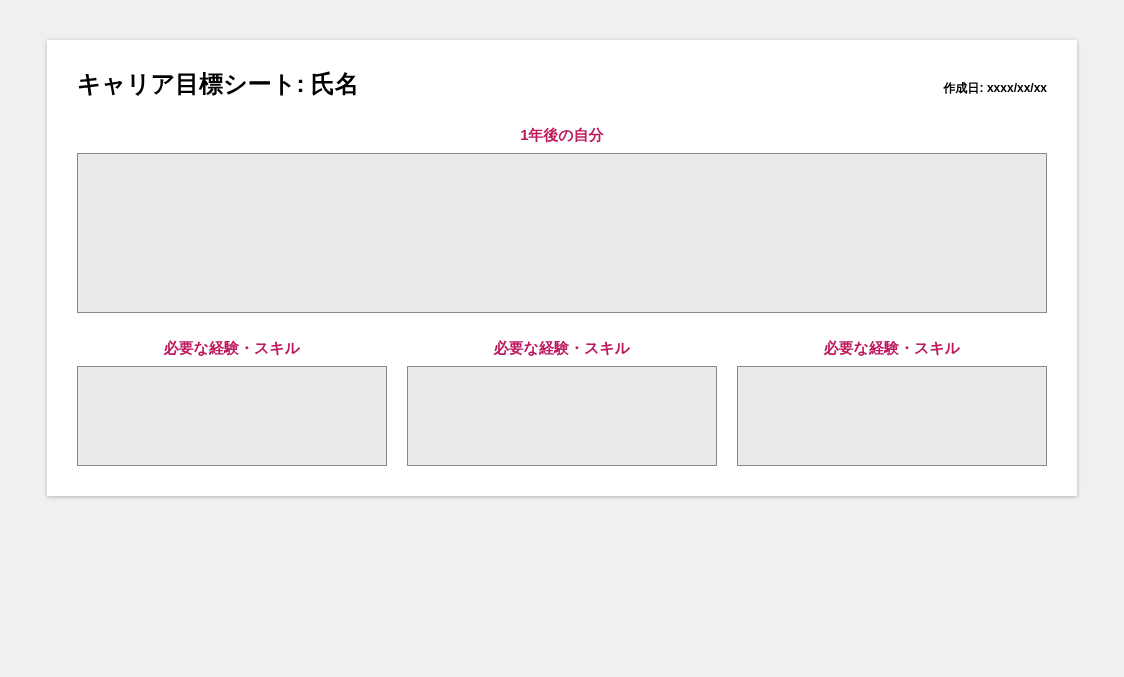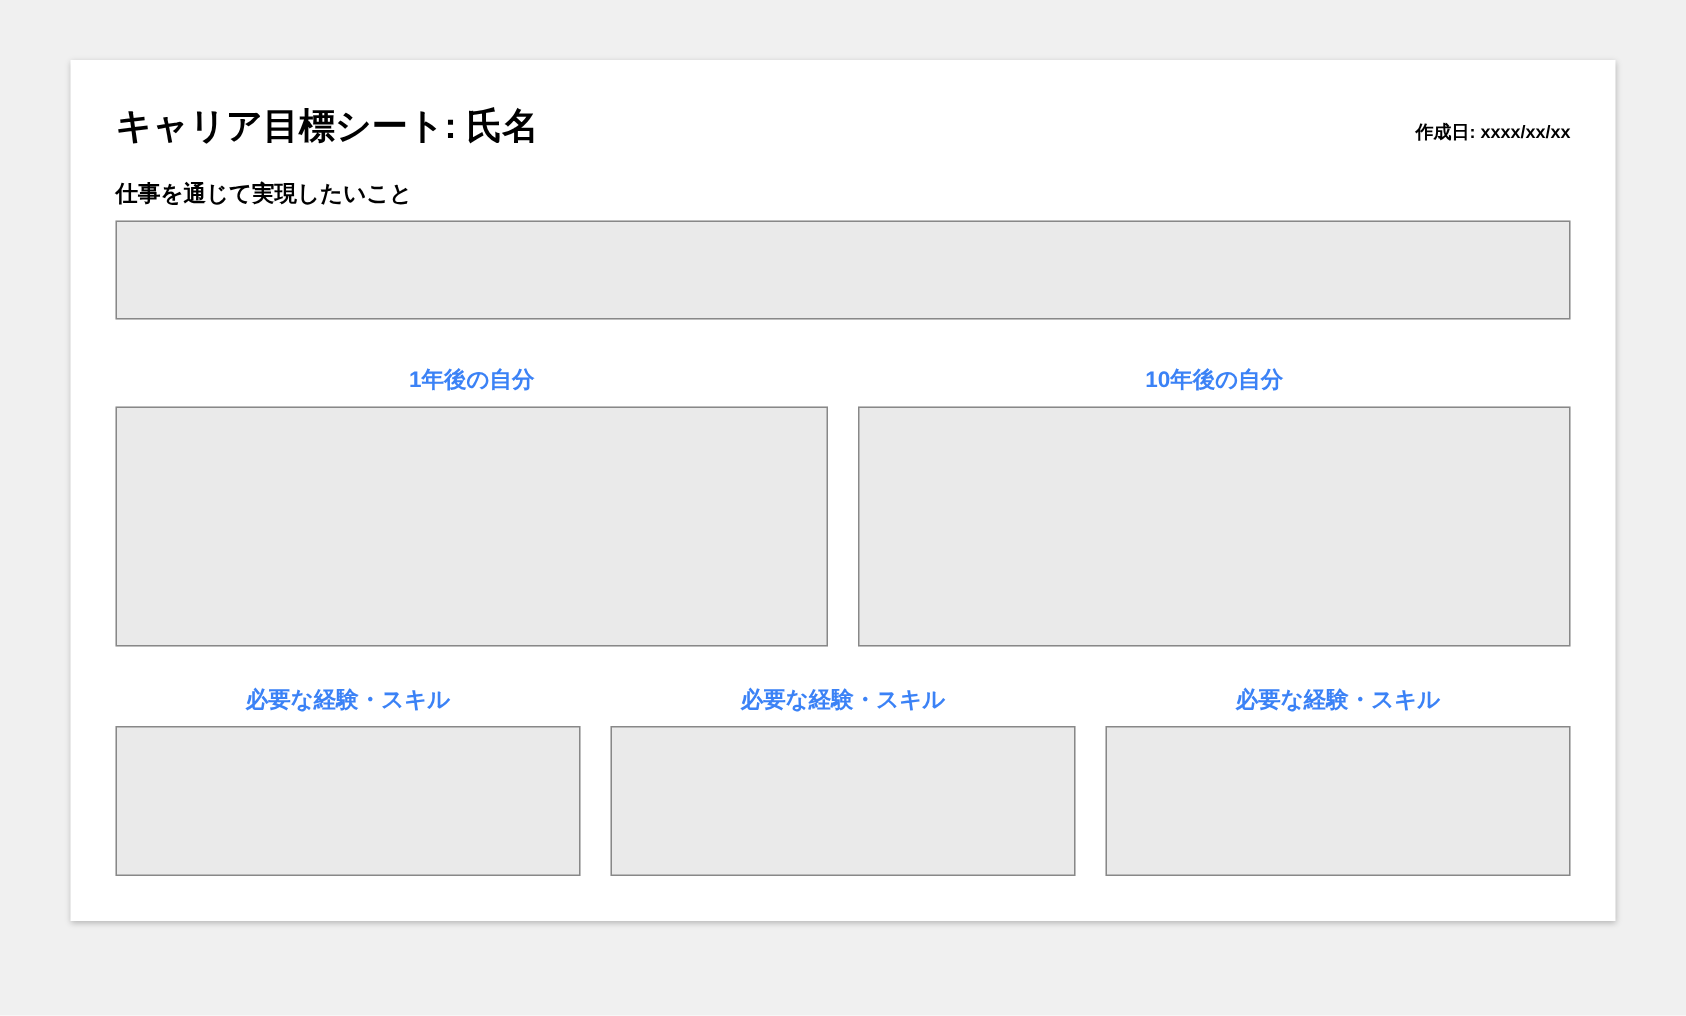--- a/index.html
+++ b/index.html
@@ -61,21 +61,21 @@
     }
     .col {
       flex: 1;
       display: flex;
       flex-direction: column;
       align-items: center;
     }
     .col-label {
       font-size: 15px;
       font-weight: bold;
-      color: #3b82f6;
+      color: #be185d;
       margin-bottom: 8px;
       text-align: center;
     }
     .tall-box {
       width: 100%;
       height: 160px;
       background: #eaeaea;
       border: 1px solid #888;
       padding: 6px;
       font-size: 14px;
@@ -96,32 +96,24 @@
 </head>
 <body>
 
 <div class="sheet">
 
   <div class="header-row">
     <div class="title">キャリア目標シート: 氏名</div>
     <div class="date-label">作成日: xxxx/xx/xx</div>
   </div>
 
-  <div>
-    <div class="section-label">仕事を通じて実現したいこと</div>
-    <textarea class="wide-box" style=""></textarea>
-  </div>
 
   <div class="columns">
     <div class="col">
       <div class="col-label">1年後の自分</div>
-      <textarea class="tall-box" style=""></textarea>
-    </div>
-    <div class="col">
-      <div class="col-label">10年後の自分</div>
       <textarea class="tall-box" style=""></textarea>
     </div>
   </div>
 
   <div class="columns">
     <div class="col">
       <div class="col-label">必要な経験・スキル</div>
       <textarea class="short-box" style=""></textarea>
     </div>
     <div class="col">

